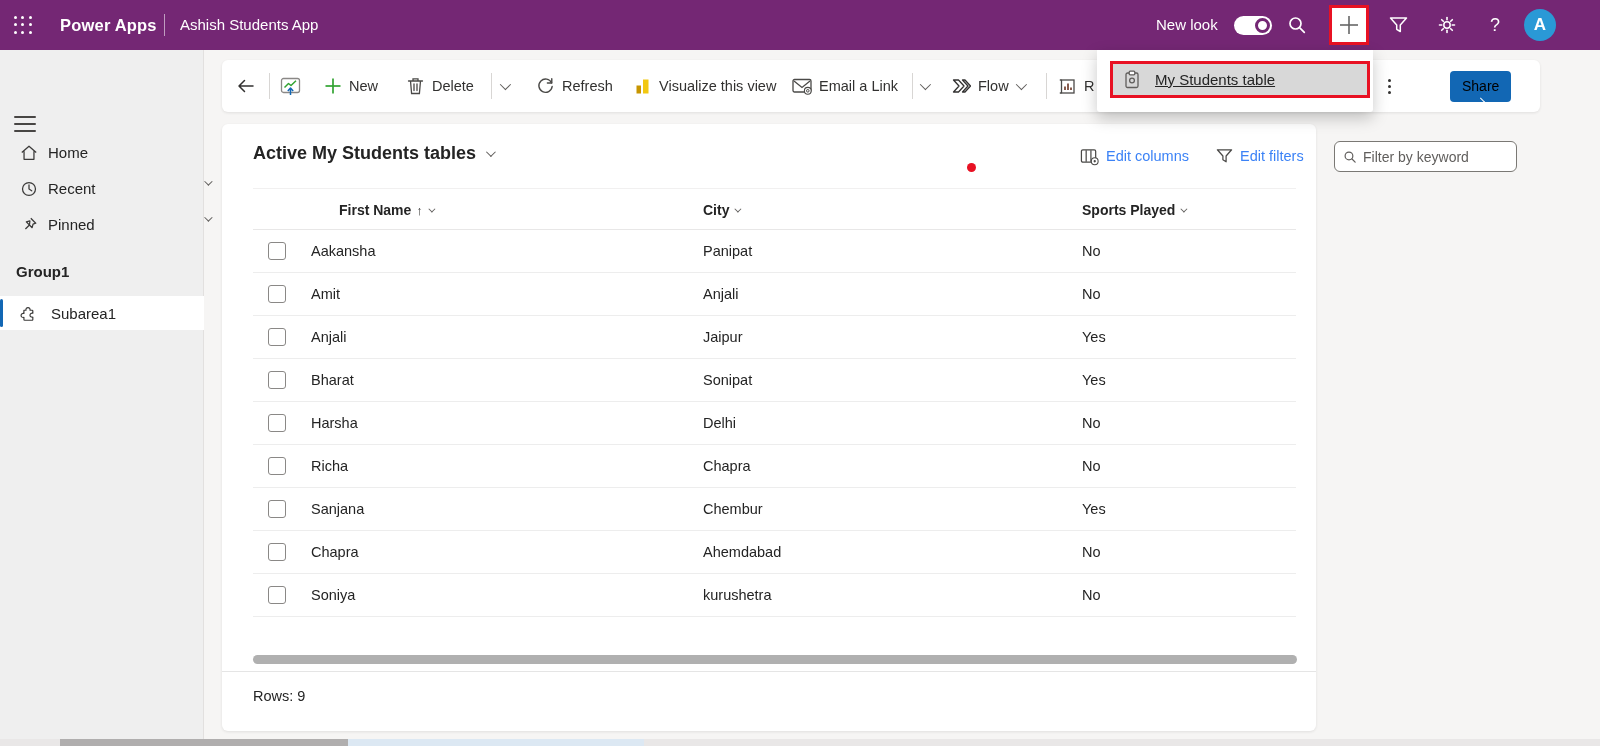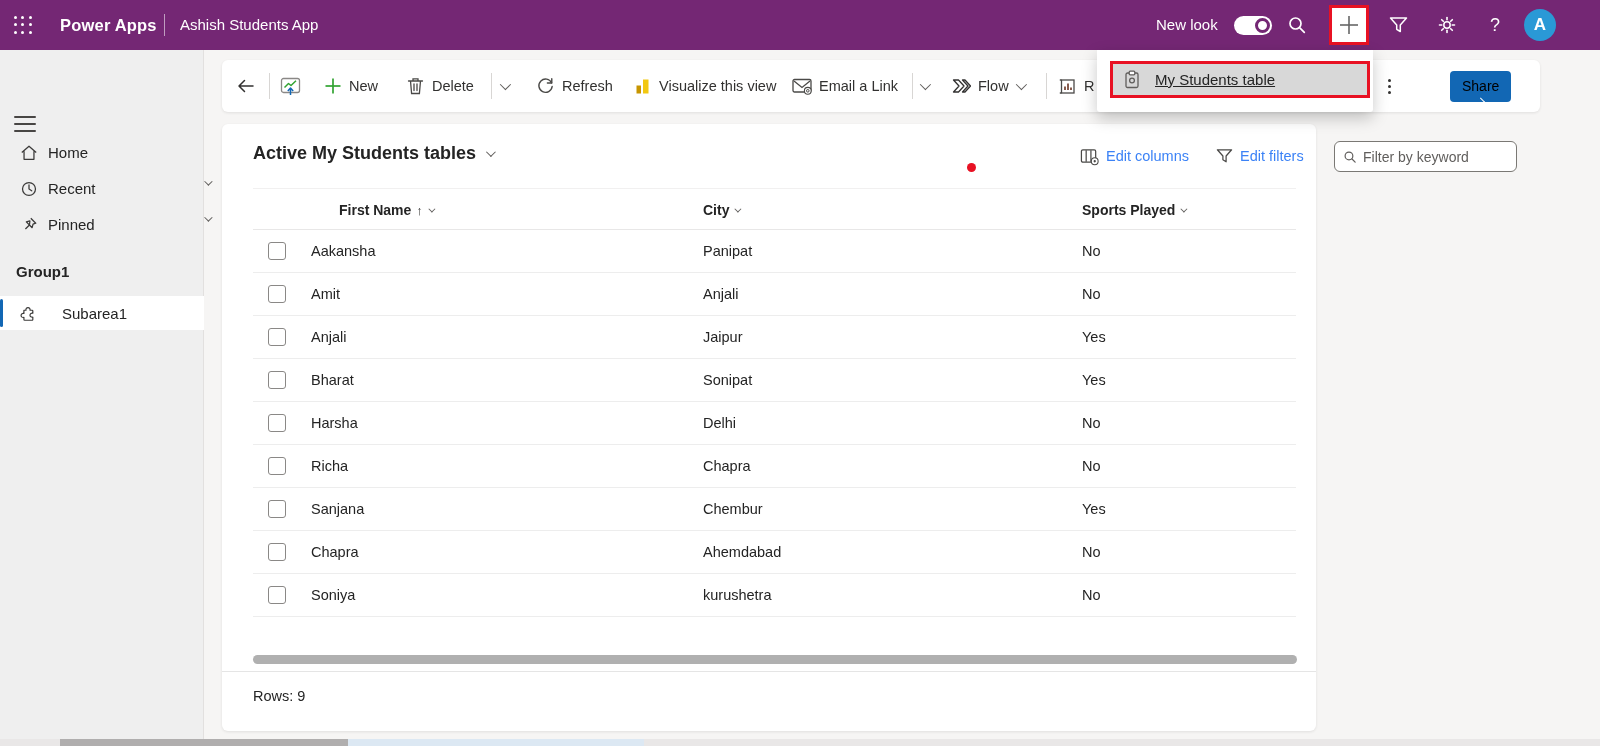--- a/index.html
+++ b/index.html
@@ -58,21 +58,21 @@
   .nav-item .nav-icon { margin-left:20px; width:18px; }
   .nav-item .nav-label { margin-left:10px; }
   .nav-item .nav-chevron { position:absolute; right:22px; }
   .group-label { position:absolute; left:16px; top:210px; height:24px; line-height:24px;
     font-size:15px; font-weight:700; }
   .subarea { position:absolute; left:0; top:246px; width:204px; height:34px;
     background:#fff; display:flex; align-items:center; cursor:pointer; font-size:15px; }
   .subarea .selbar { position:absolute; left:0; top:3px; bottom:3px; width:3px;
     background:var(--blue,#1267b4); border-radius:2px; }
   .subarea .nav-icon { margin-left:18px; width:20px; }
-  .subarea .nav-label { margin-left:24px; }
+  .subarea .nav-label { margin-left:13px; }
 
   
   .cmdbar { position:absolute; left:222px; top:60px; width:1318px; height:52px;
     background:#fff; border-radius:6px; box-shadow:0 1px 3px rgba(0,0,0,.09); z-index:10; }
   .content-card { position:absolute; left:222px; top:124px; width:1094px; height:607px;
     background:#fff; border-radius:6px; box-shadow:0 1px 3px rgba(0,0,0,.09); }
 
   
   .cmd { position:absolute; top:0; height:52px; display:flex; align-items:center; gap:7px;
     font-size:14.5px; color:#323130; cursor:pointer; white-space:nowrap; }

